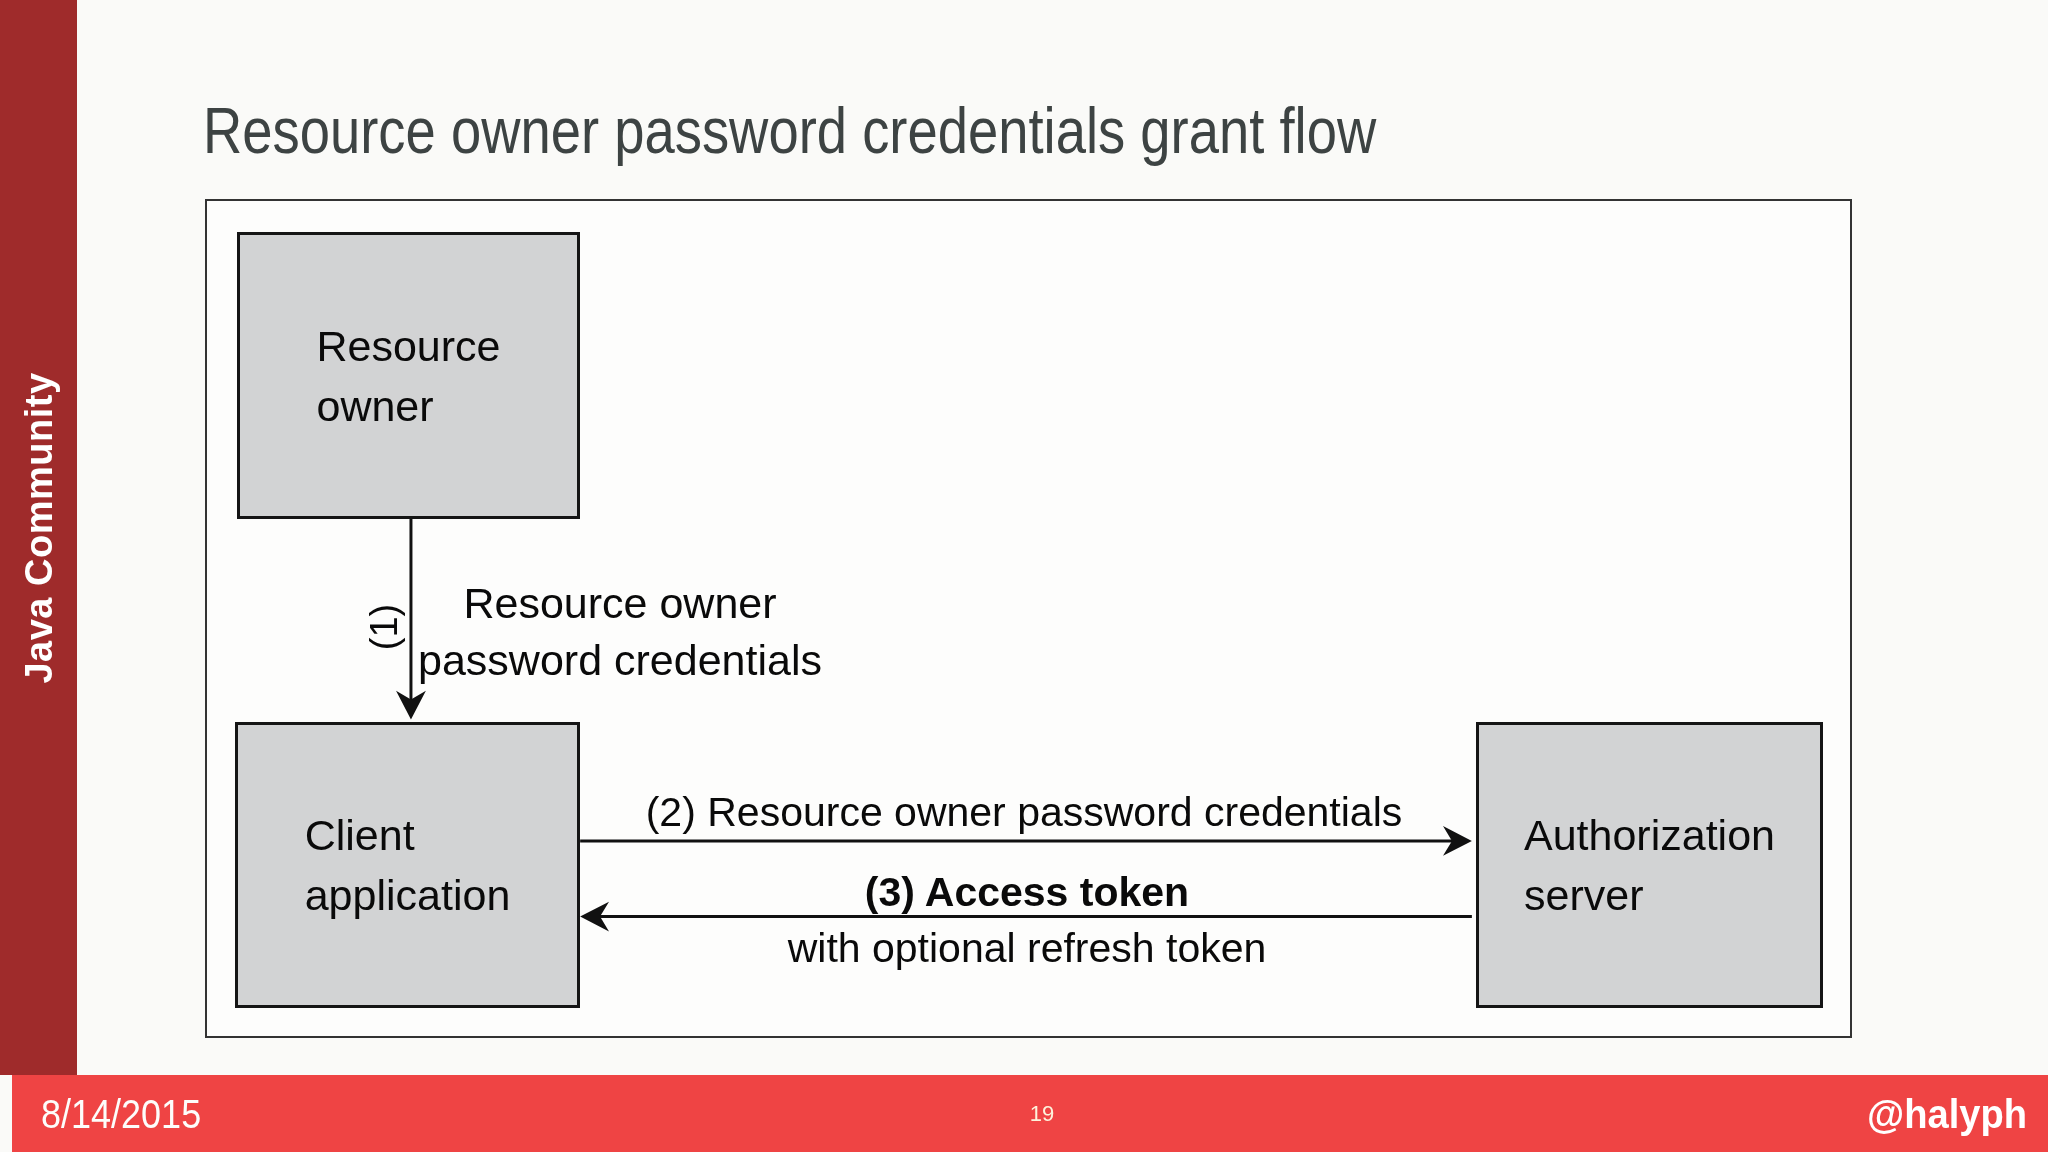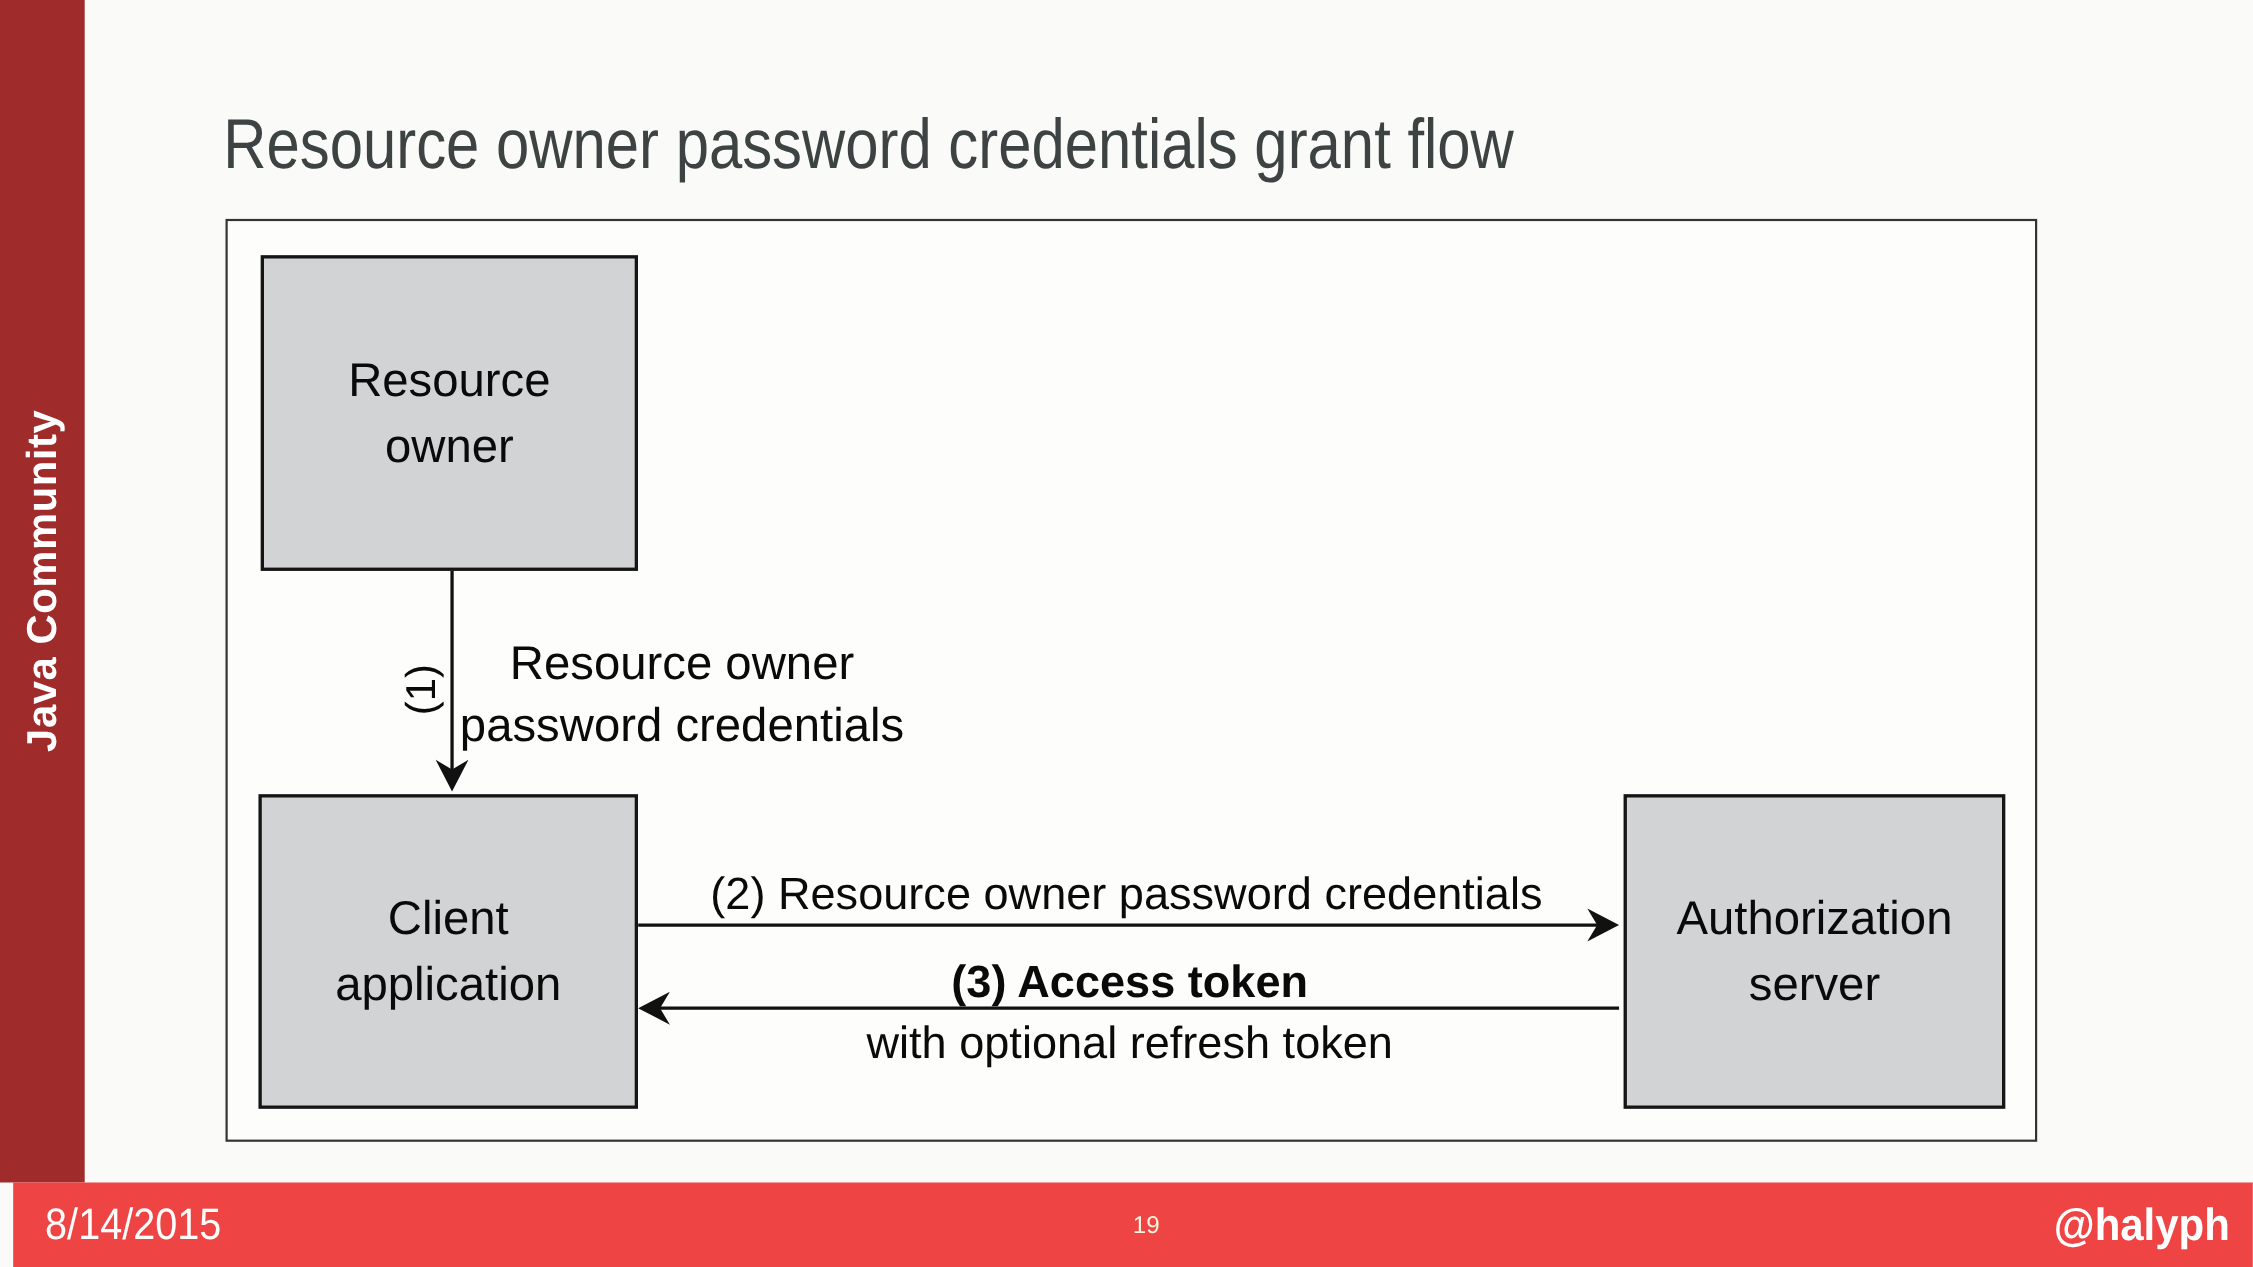--- a/index.html
+++ b/index.html
@@ -48,21 +48,20 @@
     background: #fdfdfc;
   }
   .arrows { position: absolute; left: 0; top: 0; width: 100%; height: 100%; }
 
   .box {
     position: absolute;
     background: #d2d3d4;
     border: 3px solid #151515;
     box-sizing: border-box;
     display: flex; align-items: center; justify-content: center;
-    text-align: center;
     font-size: 43px; line-height: 60px;
     color: #0a0a0a;
     white-space: pre-line;
   }
   .box-resource-owner  { left: 30px;   top: 31px;  width: 343px; height: 287px; }
   .box-client-app      { left: 28px;   top: 521px; width: 345px; height: 286px; }
   .box-auth-server     { left: 1269px; top: 521px; width: 347px; height: 286px; }
 
   .lbl {
     position: absolute;

